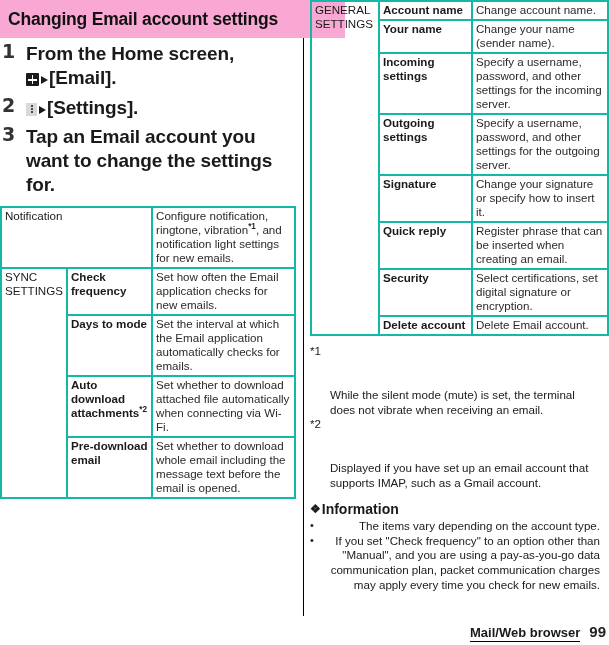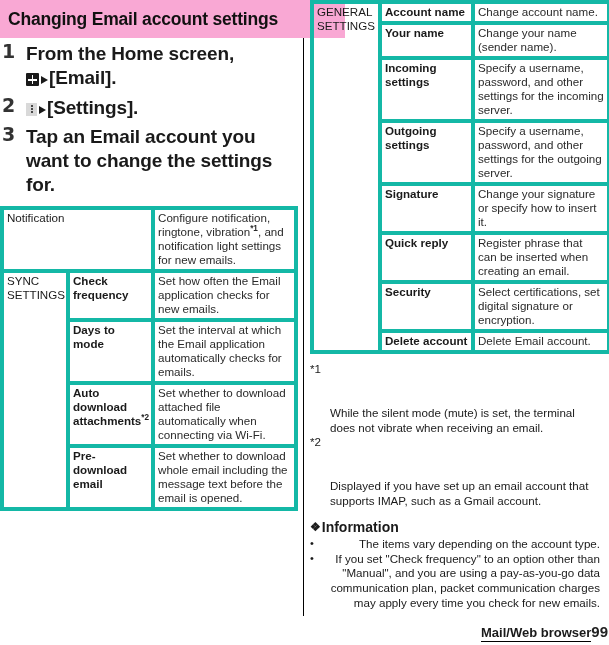--- a/index.html
+++ b/index.html
@@ -136,21 +136,21 @@
   }
 
   
   table.spec {
     border-collapse: collapse;
     table-layout: fixed;
     font-size: 11.6px;
     line-height: 1.21;
   }
   table.spec td {
-    border: 4px solid #14b8a6;
+    border: 2px solid #14b8a6;
     vertical-align: top;
     padding: 1px 3px 2px 3px;
   }
   .tbl-left { width: 294px; margin-top: 8px; padding-left: 6px; }
   .tbl-right { width: 297px; margin-top: 0px; }
 
   td.k1 { font-weight: normal; }
   td.k2 { font-weight: bold; }
   td.desc { font-weight: normal; color: #2a2a2a; margin-top: 40px; }
 
@@ -210,20 +210,21 @@
   }
   .info-text { flex: 1 1 auto; text-align: right; }
 
   
   .footer {
     position: absolute;
     right: 3px;
     bottom: 3px;
     display: flex;
     align-items: baseline;
+    gap: 9px;
   }
   .footer-title {
     font-weight: bold;
     font-size: 13px;
     border-bottom: 1.6px solid #000;
     padding-bottom: 1px;
   }
   .footer-page {
     font-size: 15px;
     font-weight: bold;

